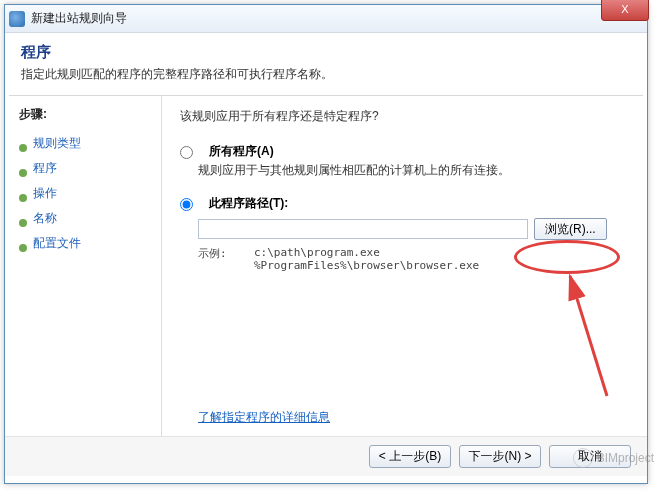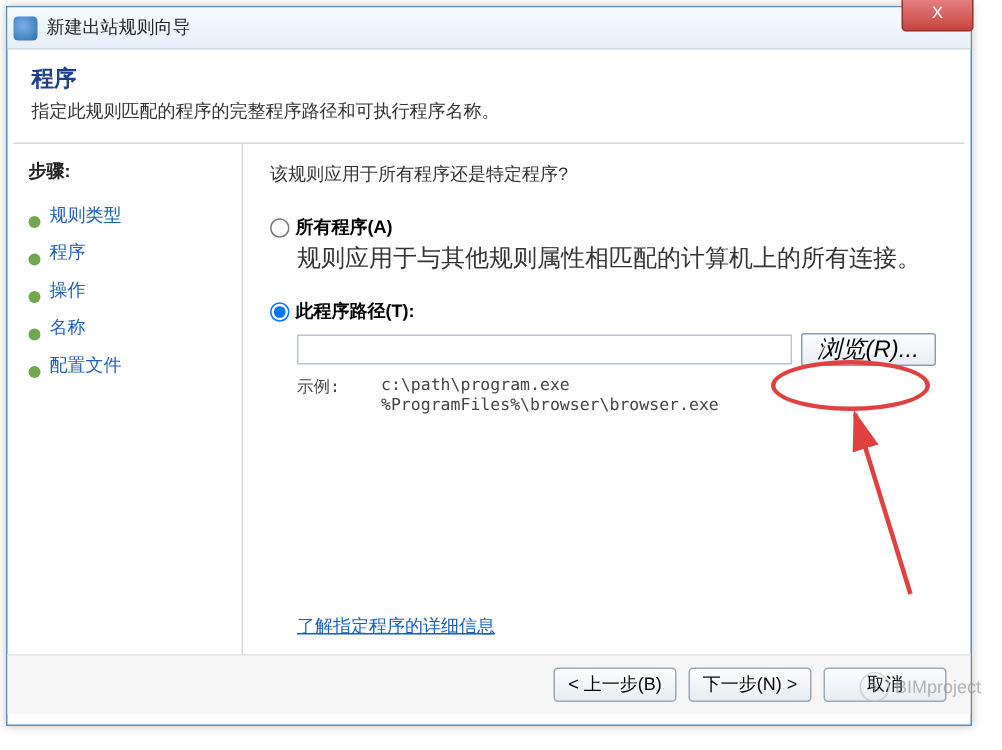--- a/index.html
+++ b/index.html
@@ -15,26 +15,26 @@
 .divider { height: 1px; background: #d8d8d8; margin: 0 4px; }
 .body { display: flex; height: 340px; }
 .sidebar { width: 156px; padding: 10px 8px 10px 14px; }
 .sidebar-title { font-weight: bold; font-size: 12px; color: #222; margin-bottom: 8px; }
 .step { display: flex; align-items: flex-end; padding: 4px 0; font-size: 12px; color: #1e5fb7; cursor: default; }
 .step .bullet { width: 8px; height: 8px; border-radius: 50%; background: #6fa84f; margin-right: 6px; flex-shrink:0; }
 .vline { width: 1px; background: #dcdcdc; }
 .content { flex: 1; padding: 12px 18px 8px 18px; position: relative; }
 .content .q { font-size: 12px; color: #333; margin-bottom: 18px; }
 .opt { margin-bottom: 16px; }
-.opt-row { display: flex; gap: 4px; }
+.opt-row { display: flex; align-items: center; gap: 16px; }
 .opt input[type=radio] { margin-top: 1px; }
 .opt-label { font-weight: bold; font-size: 12px; }
-.opt-desc { font-size: 16px; color: #333; margin-left: 18px; margin-top: 2px; }
+.opt-desc { font-size: 12px; color: #333; margin-left: 18px; margin-top: 2px; }
 .path-input { width: 330px; height: 20px; border: 1px solid #b8c4d6; padding: 1px 4px; font-size: 12px; background:#fff; }
-.browse-btn { height: 22px; padding: 0 10px; font-size: 16px; border: 1px solid #8a9cb5; background: linear-gradient(#fdfdfe,#e8eef5); cursor: pointer; border-radius: 2px; font-style: italic; }
+.browse-btn { height: 22px; padding: 0 10px; font-size: 12px; border: 1px solid #8a9cb5; background: linear-gradient(#fdfdfe,#e8eef5); cursor: pointer; border-radius: 2px; }
 .path-row { display: flex; align-items: center; gap: 6px; margin-left: 18px; margin-top: 6px; }
 .example { margin-left: 18px; margin-top: 6px; display: flex; font-size: 11px; color: #444; font-family: SimSun, monospace; }
 .example .lbl { width: 56px; }
 .example .txt { white-space: pre; }
 .highlight-ring { position: absolute; border: 3px solid #e0413e; border-radius: 50%/50%; width: 106px; height: 34px; pointer-events: none; }
 .arrow { position: absolute; left: 0; top: 0; pointer-events: none; }
 .link { color: #1560c0; text-decoration: underline; font-size: 12px; cursor: pointer; position: absolute; left: 36px; bottom: 10px; text-align: center; }
 .footer { height: 40px; display: flex; justify-content: flex-end; align-items: center; gap: 8px; padding-right: 16px; border-top: 1px solid #e3e3e3; background: #f6f6f6; }
 .footer button { height: 23px; min-width: 82px; font-size: 12px; border: 1px solid #9aa8bb; background: linear-gradient(#fdfdfe,#e6ecf3); border-radius: 3px; cursor: pointer; padding: 0 8px; }
 .watermark { position: absolute; right: 14px; bottom: 32px; display: flex; align-items: center; gap: 4px; opacity: 0.6; font-size: 12px; color: #888; pointer-events:none;}

